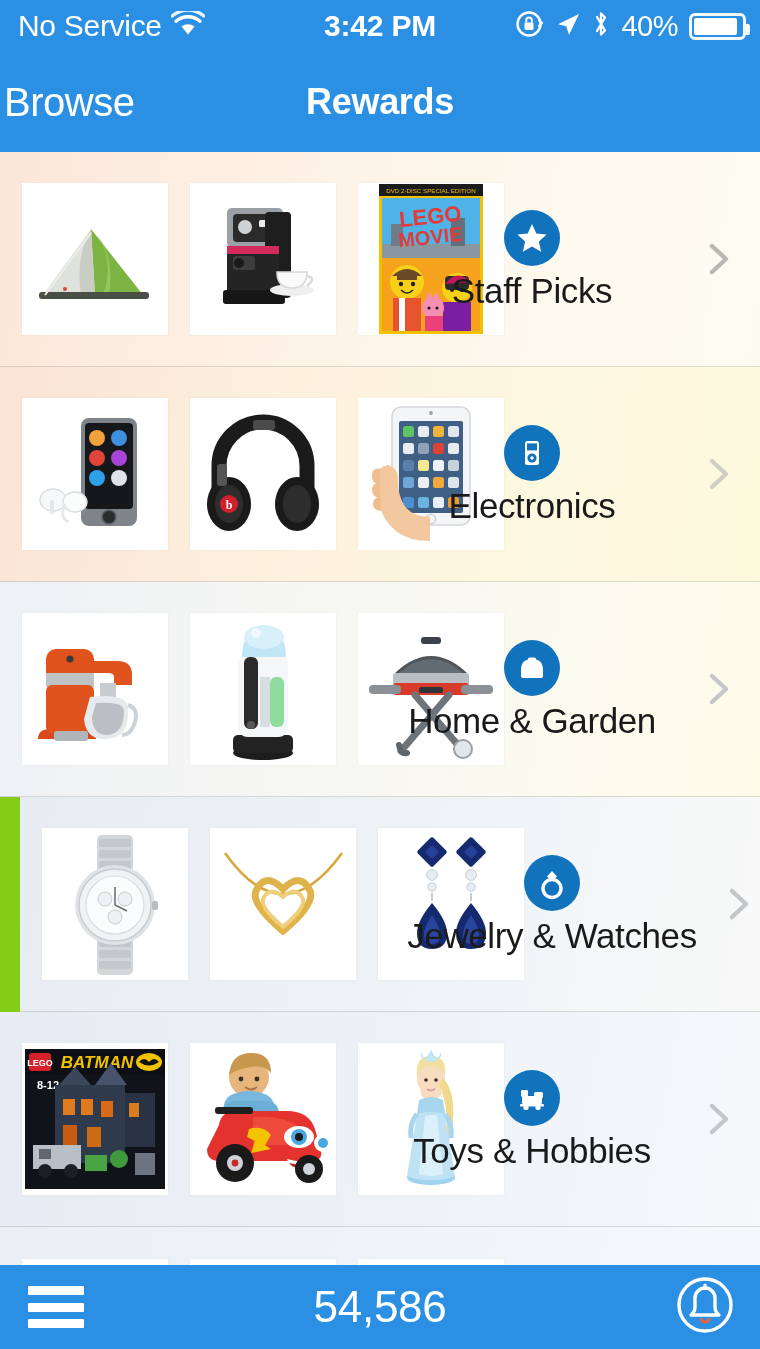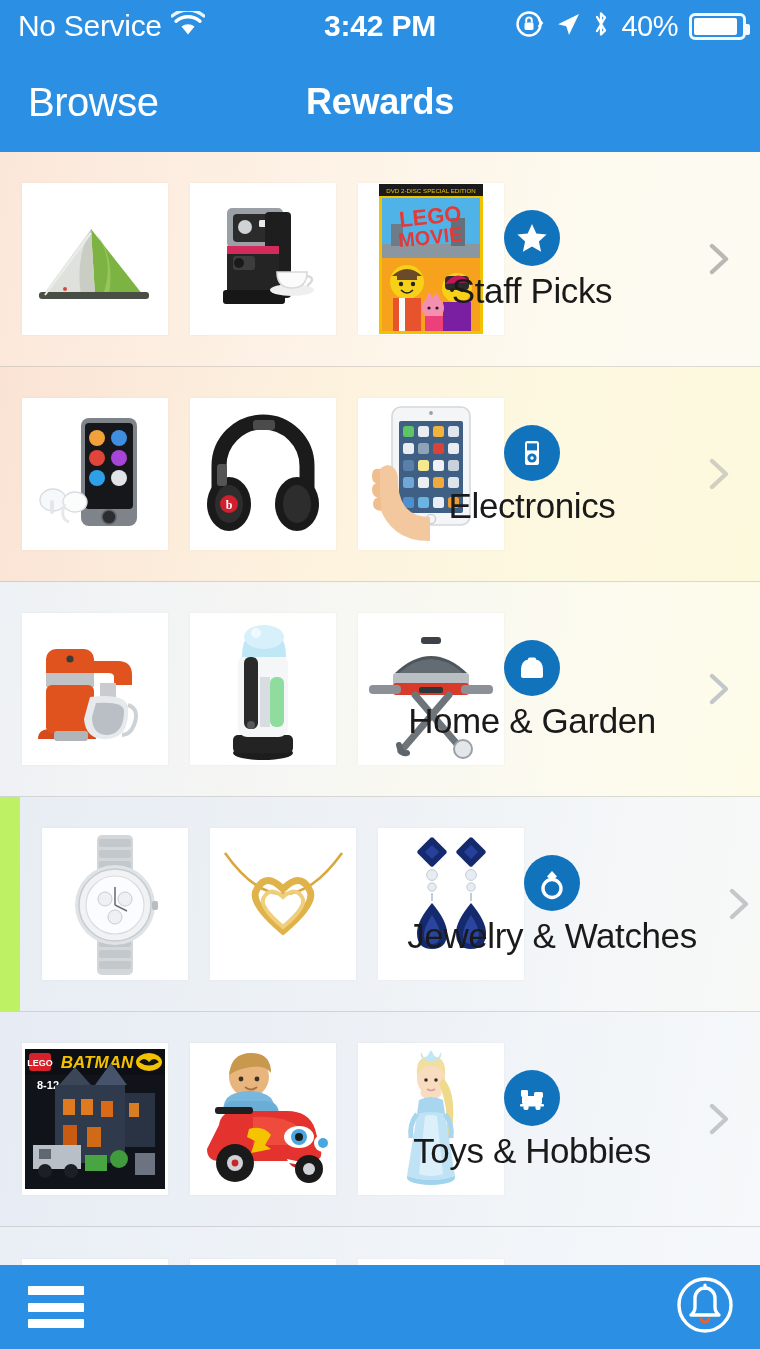--- a/index.html
+++ b/index.html
@@ -2,21 +2,21 @@
 <html><head>
 <meta charset="utf-8">
 <style>
   * { box-sizing: border-box; margin: 0; padding: 0; }
   html, body {
     width: 760px; height: 1349px;
     font-family: "Liberation Sans", sans-serif;
     background: #ffffff;
     overflow: hidden;
   }
-  .phone { position: relative; width: 760px; height: 1349px; overflow: hidden; background:#bef264; }
+  .phone { position: relative; width: 760px; height: 1349px; overflow: hidden; background:#84cc16; }
 
   
   .statusbar {
     position: absolute; top: 0; left: 0; width: 760px; height: 52px;
     background: #2b90e3; color: #ffffff;
     display: flex; align-items: center;
   }
   .sb-left { position:absolute; left: 18px; display:flex; align-items:center; gap:9px; }
   .sb-carrier { font-size: 30px; letter-spacing: -0.3px; }
   .sb-center { position:absolute; left:0; width:760px; text-align:center; font-size:30px; font-weight:bold; letter-spacing:-0.2px;}
@@ -31,21 +31,21 @@
     background: rgba(255,255,255,.95); border-radius:0 2px 2px 0;
   }
   .batt-fill { height: 17px; background:#fff; margin-left:2px; border-radius:2px; }
 
   
   .navbar {
     position: absolute; top: 52px; left: 0; width: 760px; height: 100px;
     background: #2b90e3; color:#fff;
   }
   .nav-back {
-    position:absolute; left: 28px; top: 50%; transform: translateY(-50%);
+    position:absolute; left: 4px; top: 50%; transform: translateY(-50%);
     font-size: 40px; font-weight: 400; color:#fff; letter-spacing:-0.5px;
     background:none; border:none; cursor:pointer; font-family:inherit;
   }
   .nav-title {
     position:absolute; left: 0; top: 50%; transform: translateY(-50%);
     width: 760px; text-align:center; font-size: 36px; font-weight: bold;
     letter-spacing: -0.3px;
   }
 
   
@@ -588,20 +588,21 @@
     </div>
 
   </div>
 
   <div class="toolbar">
     <div class="tb-menu">
       <span></span>
         <span></span>
         <span></span>
     </div>
+    <div class="tb-points">54,586</div>
     <div class="tb-bell">
       <svg width="66" height="66" viewBox="0 0 66 66">
         <path d="M33 5 a26 26 0 0 1 26 26 a26 26 0 0 1 -26 26 a26 26 0 0 1 -26 -26 a26 26 0 0 1 26 -26 z" fill="none" stroke="#fff" stroke-width="3.4"></path>
         <path d="M33 14 a10 10 0 0 1 10 10 v9 q0 5 4 8 h-28 q4 -3 4 -8 v-9 a10 10 0 0 1 10 -10 z" fill="none" stroke="#fff" stroke-width="3.4" stroke-linejoin="round"></path>
         <path d="M33 11 v3.5" stroke="#fff" stroke-width="3.2" stroke-linecap="round"></path>
         <path d="M29 44 a4 4 0 0 0 8 0" fill="none" stroke="#e4643a" stroke-width="3"></path>
       </svg>
     </div>
   </div>
 

